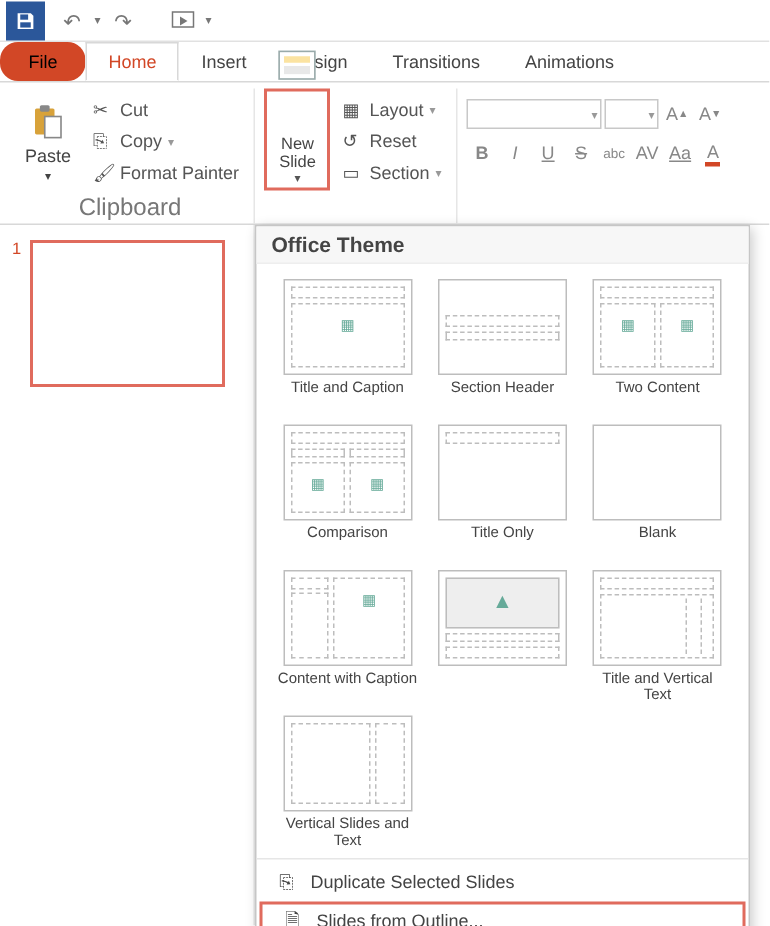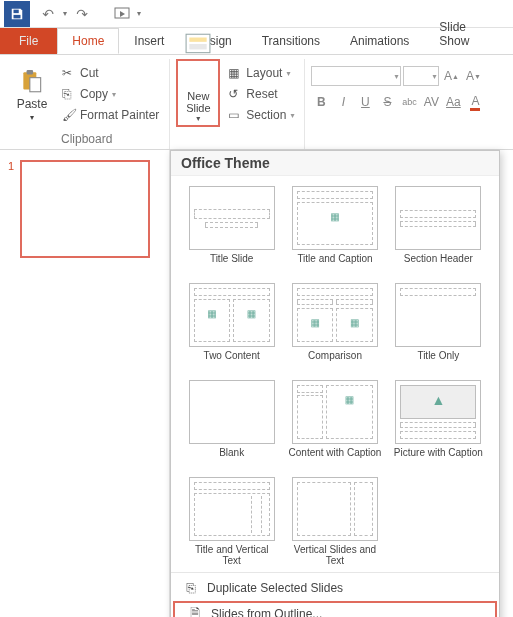--- a/index.html
+++ b/index.html
@@ -6,28 +6,28 @@
 body { background: #fff; width: 513px; height: 617px; overflow: hidden; }
 
 
 .titlebar { height: 28px; background: #fff; display: flex; align-items: center; padding-left: 4px; border-bottom: 1px solid #e1e1e1; }
 .qat-btn { width: 24px; height: 24px; display: flex; align-items: center; justify-content: center; color: #777; font-size: 14px; }
 .qat-save { background: #2b579a; color: #fff; width: 26px; height: 26px; margin-right: 6px; }
 
 
 .tabs { height: 26px; display: flex; align-items: flex-end; background: #fff; }
 .tab { padding: 5px 14px; color: #444; cursor: pointer; border: 1px solid transparent; }
-.tab.file { background: #d24726; color: #e5e5e5; padding: 5px 18px; }
+.tab.file { background: #d24726; color: #000000; padding: 5px 18px; border-radius: 12px; }
 .tab.active { color: #d24726; border: 1px solid #d8d8d8; border-bottom: 1px solid #fff; background: #fff; }
 
 
 .ribbon { height: 96px; background: #fff; border-top: 1px solid #d8d8d8; border-bottom: 1px solid #d8d8d8; display: flex; padding: 4px 4px 0 4px; gap: 0; }
 .group { display: flex; flex-direction: column; align-items: center; padding: 0 6px; border-right: 1px solid #e6e6e6; position: relative; }
 .group-body { display: flex; gap: 4px; height: 72px; }
-.group-label { font-size: 12px; color: #777; height: 16px; line-height: 16px; }
+.group-label { font-size: 16px; color: #777; height: 16px; line-height: 16px; }
 
 
 .big-btn { display: flex; flex-direction: column; align-items: center; justify-content: flex-end; padding: 2px 4px; width: 44px; height: 68px; border: 1px solid transparent; }
 .big-btn .ico { width: 28px; height: 28px; display: flex; align-items: center; justify-content: center; }
 .big-btn .lbl { font-size: 11px; color: #444; text-align: center; margin-top: 2px; line-height: 12px; }
 .stacked { display: flex; flex-direction: column; justify-content: flex-start; gap: 1px; padding-top: 4px; }
 .small-btn { height: 20px; display: flex; align-items: center; gap: 4px; padding: 0 4px; font-size: 11px; color: #555; }
 .small-btn svg, .small-btn .sico { width: 14px; height: 14px; }
 
 
@@ -83,21 +83,20 @@
   <div class="qat-btn" style="width:10px;font-size:8px;">▾</div>
 </div>
 
 <div class="tabs">
   <div class="tab file">File</div>
   <div class="tab active">Home</div>
   <div class="tab">Insert</div>
   <div class="tab">Design</div>
   <div class="tab">Transitions</div>
   <div class="tab">Animations</div>
-  <div class="tab">Slide Show</div>
 </div>
 
 <div class="ribbon">
 
   <div class="group">
     <div class="group-body">
       <div class="big-btn">
         <div class="ico">
           <svg viewBox="0 0 24 24" width="26" height="26">
               <rect x="4" y="3" width="12" height="16" fill="#d8a23a" rx="1"></rect>
@@ -205,27 +204,20 @@
       <div class="slide-num">1</div>
       <div class="slide-thumb"></div>
     </div>
   </div>
 </div>
 
 <div class="gallery">
   <div class="gallery-header">Office Theme</div>
   <div class="gallery-grid" id="gallery-grid">
       <div class="layout-item">
-        <div class="layout-preview" style="justify-content: center;">
-          <div class="ph" style="height: 10px;"></div>
-          <div class="ph" style="height: 6px; width: 70%; margin: 0px auto;"></div>
-        </div>
-        <div class="layout-caption">Title Slide</div>
-      </div>
-      <div class="layout-item">
         <div class="layout-preview">
           <div class="ph" style="height: 8px;"></div>
           <div style="flex: 1 1 0%; border: 1px dashed rgb(189, 189, 189);">
             <div style="font-size:10px;text-align:center;padding-top:8px;color:#6a9;">▦</div>
           </div>
         </div>
         <div class="layout-caption">Title and Caption</div>
       </div>
       <div class="layout-item">
         <div class="layout-preview" style="justify-content: center;">
@@ -291,21 +283,20 @@
         <div class="layout-caption">Content with Caption</div>
       </div>
       <div class="layout-item">
         <div class="layout-preview">
           <div style="flex: 1 1 0%; border: 1px solid rgb(189, 189, 189); background: rgb(238, 238, 238);">
             <div style="font-size:14px;text-align:center;padding-top:6px;color:#6a9;">▲</div>
           </div>
           <div class="ph" style="height: 6px;"></div>
           <div class="ph" style="height: 8px;"></div>
         </div>
-        <div class="layout-caption">Picture with Caption</div>
       </div>
       <div class="layout-item">
         <div class="layout-preview">
           <div class="ph" style="height: 8px;"></div>
           <div style="flex: 1 1 0%; border: 1px dashed rgb(189, 189, 189); display: flex; justify-content: flex-end;">
             <div style="width:6px;border-left:1px dashed #bdbdbd;margin:2px;"></div>
             <div style="width:6px;border-left:1px dashed #bdbdbd;margin:2px;"></div>
           </div>
         </div>
         <div class="layout-caption">Title and Vertical Text</div>

